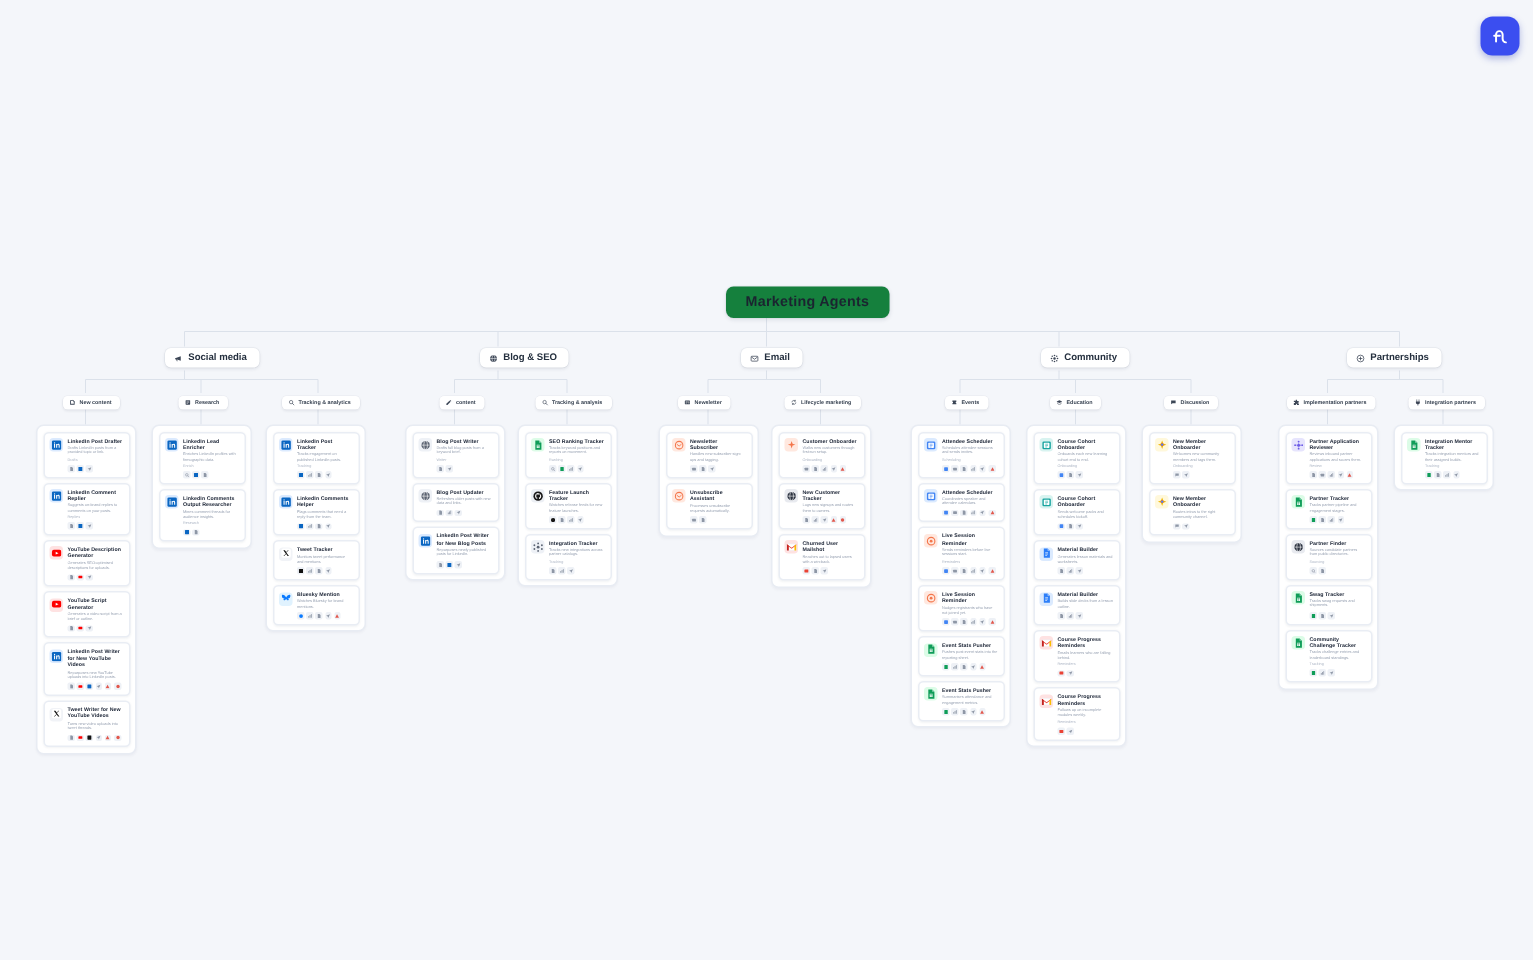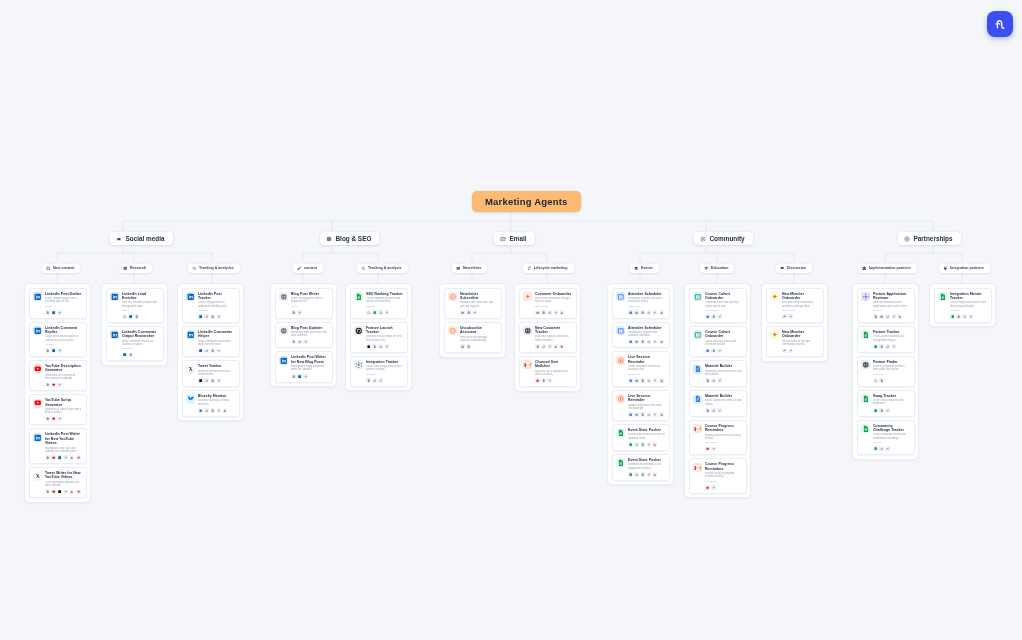--- a/index.html
+++ b/index.html
@@ -20,22 +20,22 @@
     width:26px; height:26px; border-radius:8px;
     background:#3b4ef0;
     display:flex; align-items:center; justify-content:center;
     box-shadow:0 2px 5px rgba(40,60,180,.35);
     z-index:40;
   }
   .logo-badge svg{ display:block; }
 
   
   .root-node{
-    position:absolute; left:472px; top:191px;
-    background:#fdba74;
+    position:absolute; left:484px; top:191px;
+    background:#15803d;
     border-radius:5px;
     padding:5px 13px;
     font-size:9.5px; font-weight:700; color:#1b2430;
     letter-spacing:.2px;
     box-shadow:0 1px 3px rgba(20,30,60,.10), 0 0 0 .5px rgba(20,30,60,.05);
     white-space:nowrap;
     z-index:20;
   }
 
   

